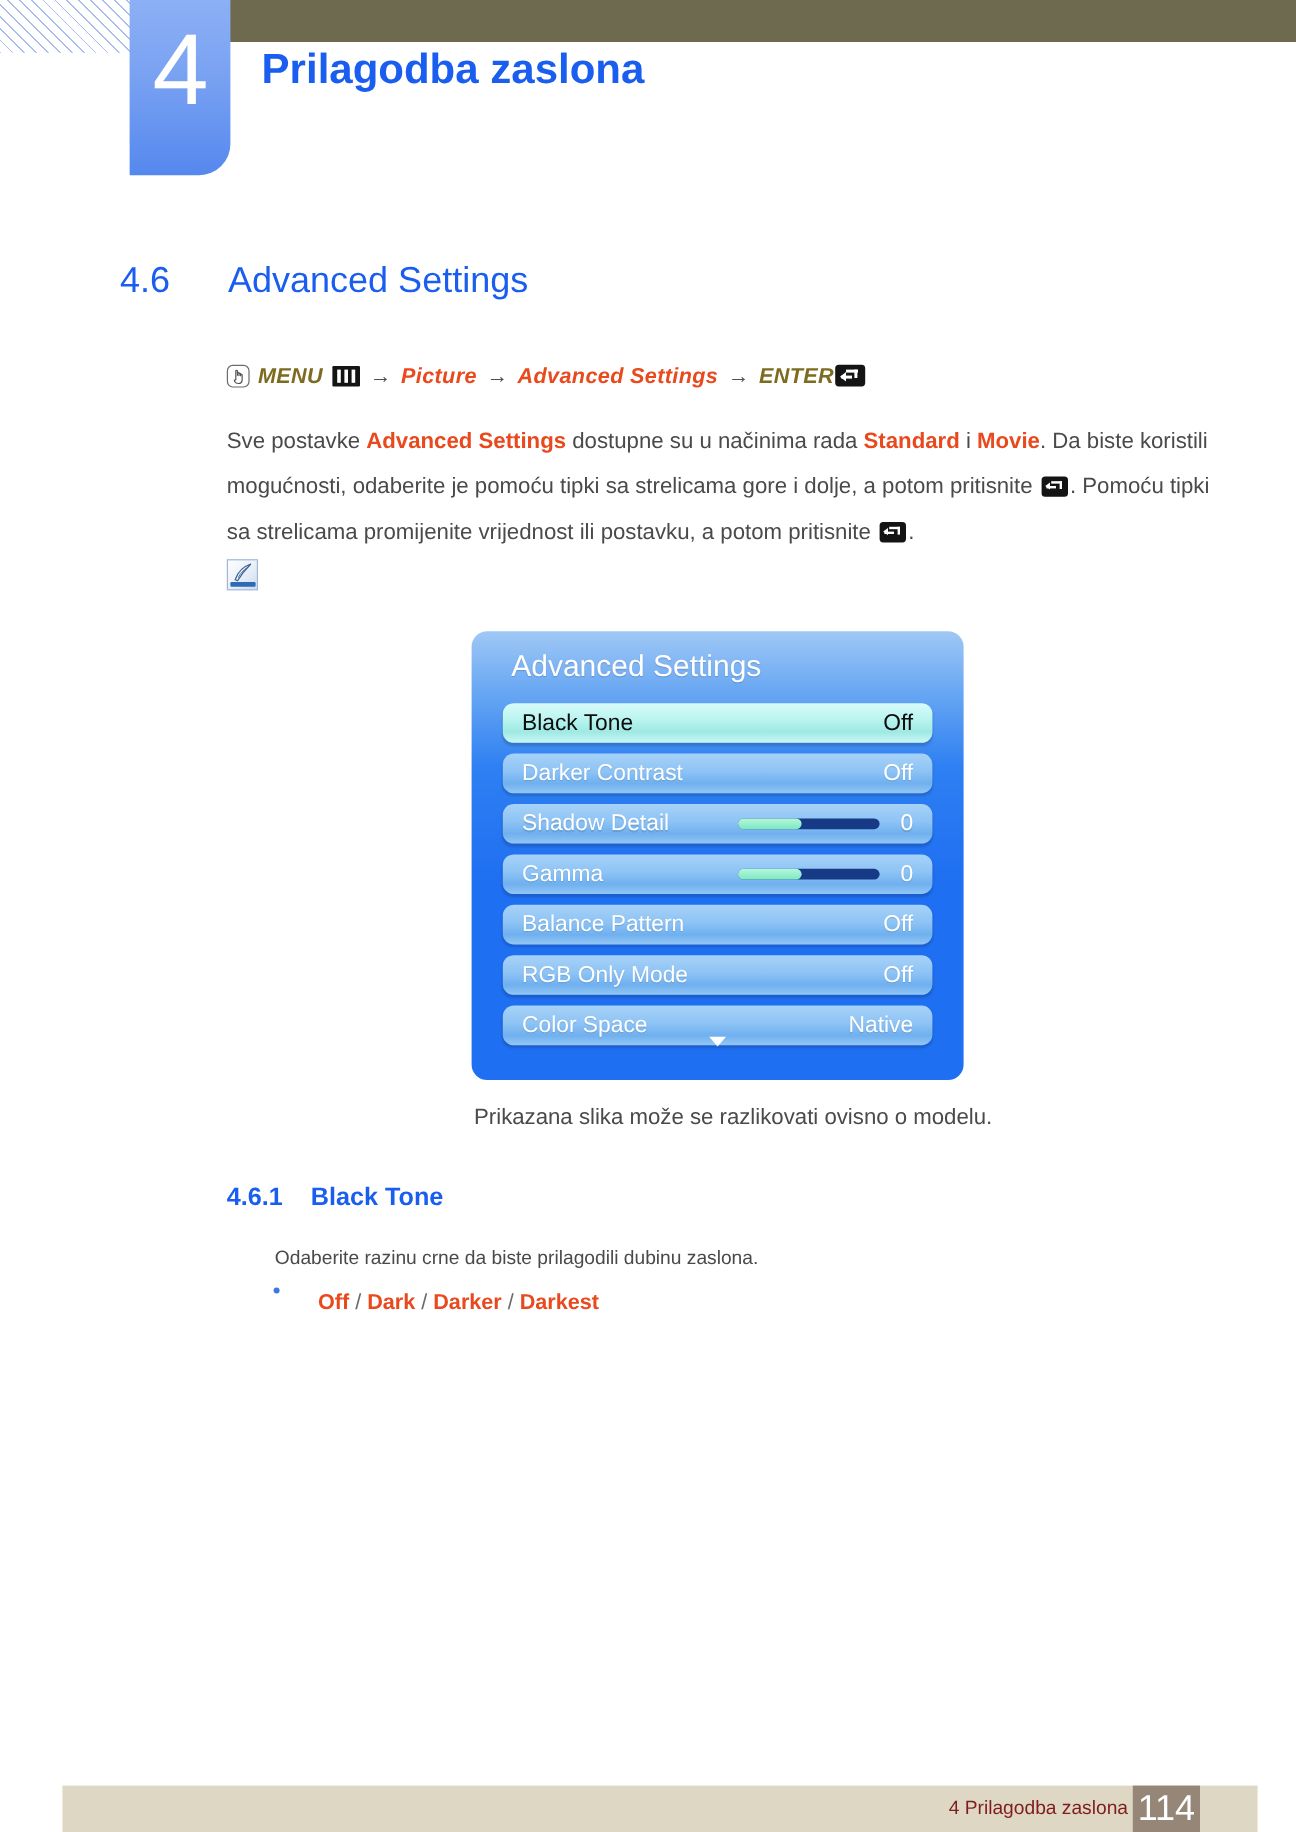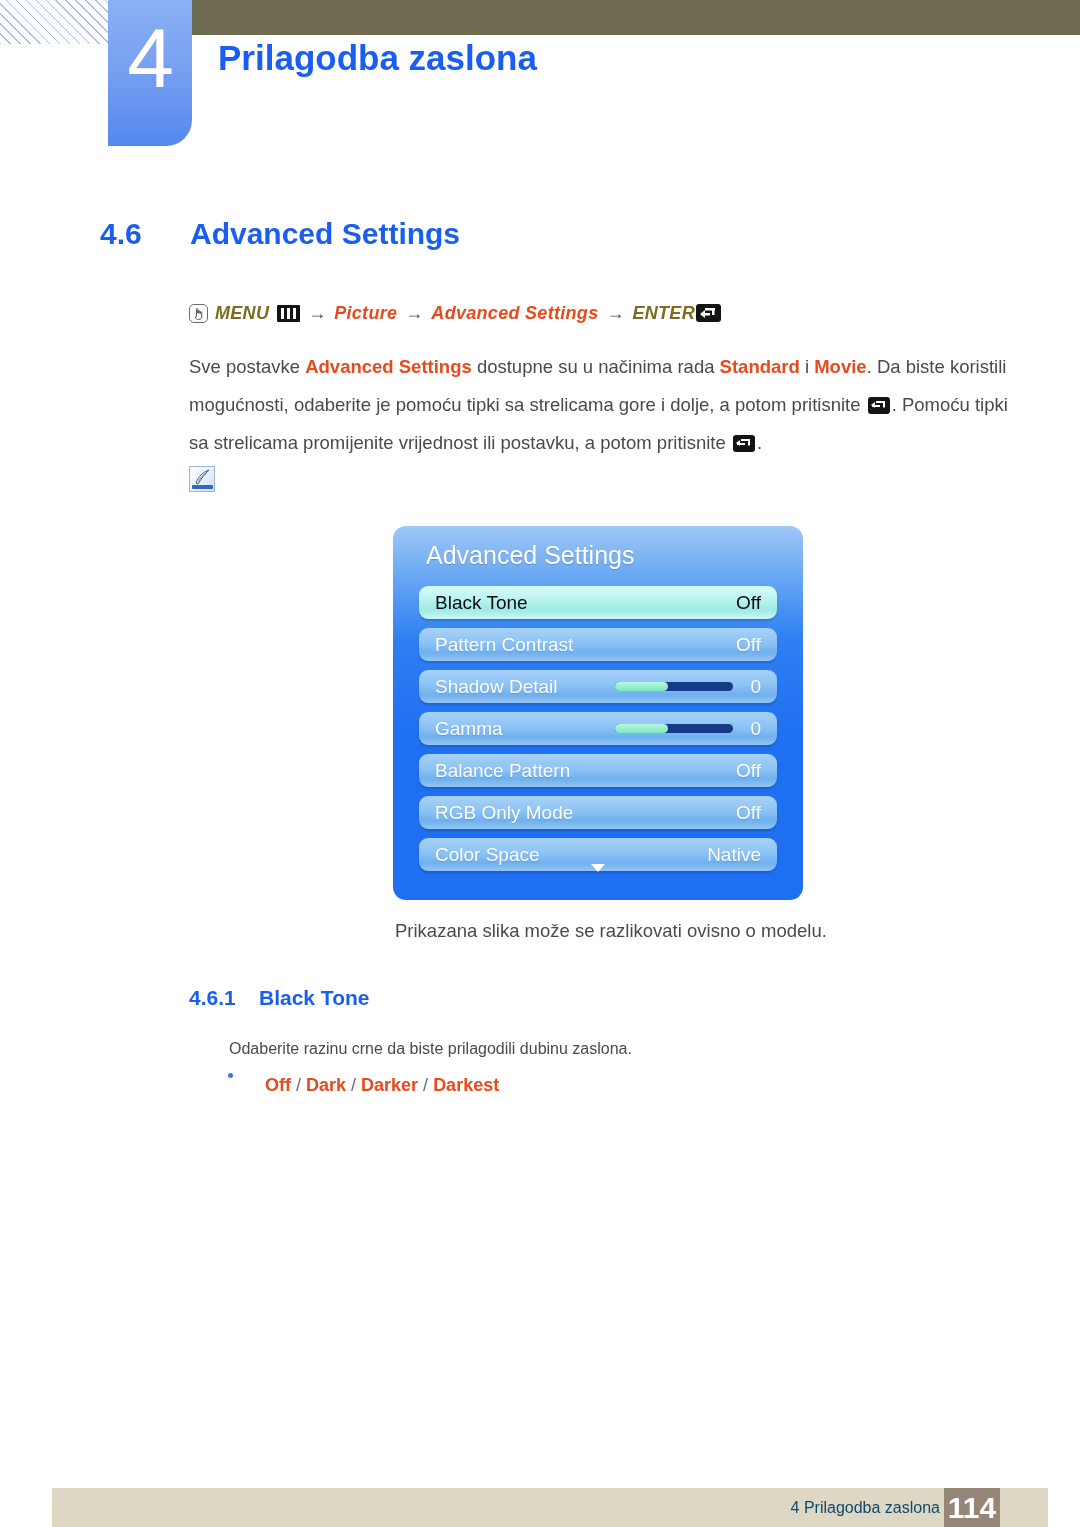--- a/index.html
+++ b/index.html
@@ -71,21 +71,21 @@
     color: #1a5ef0;
     font-weight: bold;
   }
 
   
   .sec-heading {
     position: absolute;
     left: 100px;
     top: 216px;
     color: #1a5ef0;
-    font-weight: bold;
+    font-weight: normal;
     font-size: 30px;
     line-height: 36px;
     white-space: nowrap;
   }
   .sec-heading .num { display: inline-block; width: 90px; }
 
   
   .menu-path {
     position: absolute;
     left: 189px;
@@ -395,35 +395,35 @@
     width: 996px;
     height: 39px;
     background: #ded7c4;
   }
   .footer-text {
     position: absolute;
     right: 108px;
     top: 11px;
     font-size: 16px;
     line-height: 18px;
-    color: #0c4a6e;
+    color: #7f1d1d;
     white-space: nowrap;
   }
   .footer-page {
     position: absolute;
     right: 48px;
     top: 0;
     width: 56px;
     height: 39px;
     background: #958678;
     color: #ffffff;
     font-size: 30px;
     line-height: 39px;
     text-align: center;
-    font-weight: bold;
+    font-weight: normal;
   }
 </style>
 </head>
 <body>
 
 <div class="page-header">
   <div class="hatch"></div>
   <div class="topbar"></div>
   <div class="chapter-tab">
     <div class="chapter-num">4</div>
@@ -472,21 +472,21 @@
 </div>
 
 <div class="osd">
   <div class="osd-title">Advanced Settings</div>
   <div class="osd-rows">
       <div class="osd-row selected">
         <span class="lbl">Black Tone</span>
         <span class="val">Off</span>
       </div>
       <div class="osd-row">
-        <span class="lbl">Pattern Contrast</span>
+        <span class="lbl">Darker Contrast</span>
         <span class="val">Off</span>
       </div>
       <div class="osd-row">
         <span class="lbl">Shadow Detail</span>
         <span class="slider">
           <span class="fill" style="width: 45%;"></span>
         </span>
         <span class="val">0</span>
       </div>
       <div class="osd-row">

